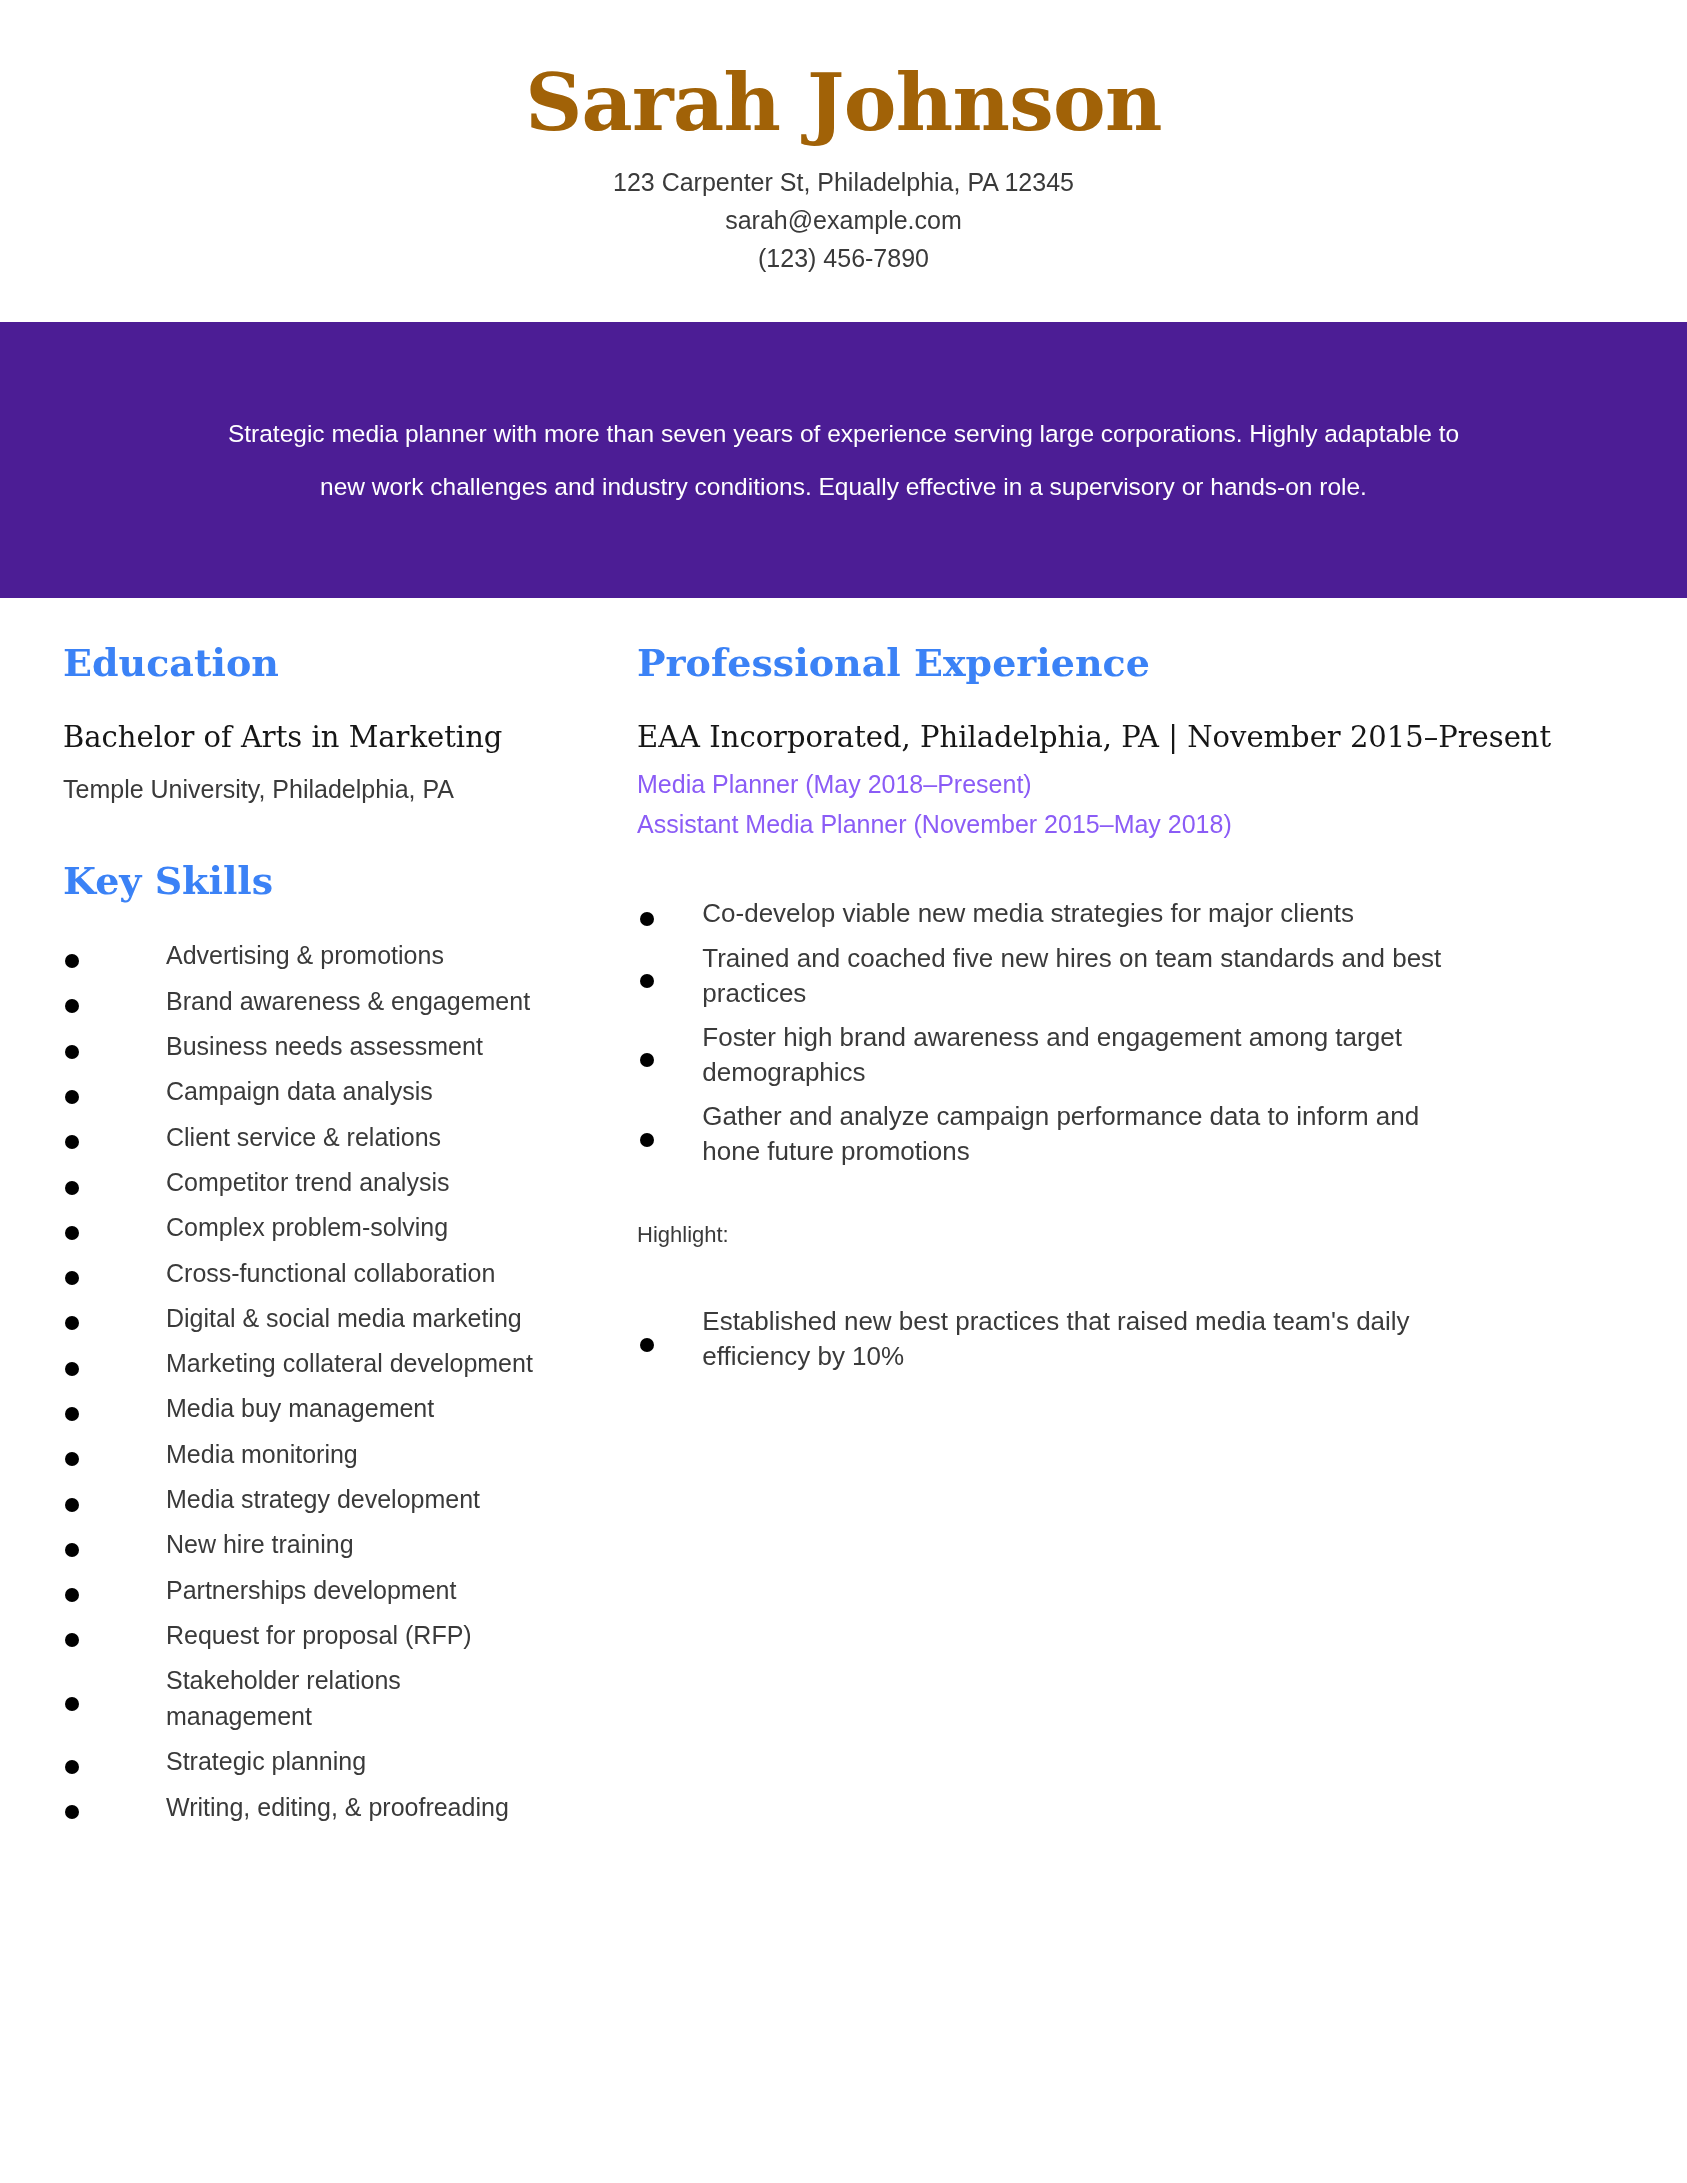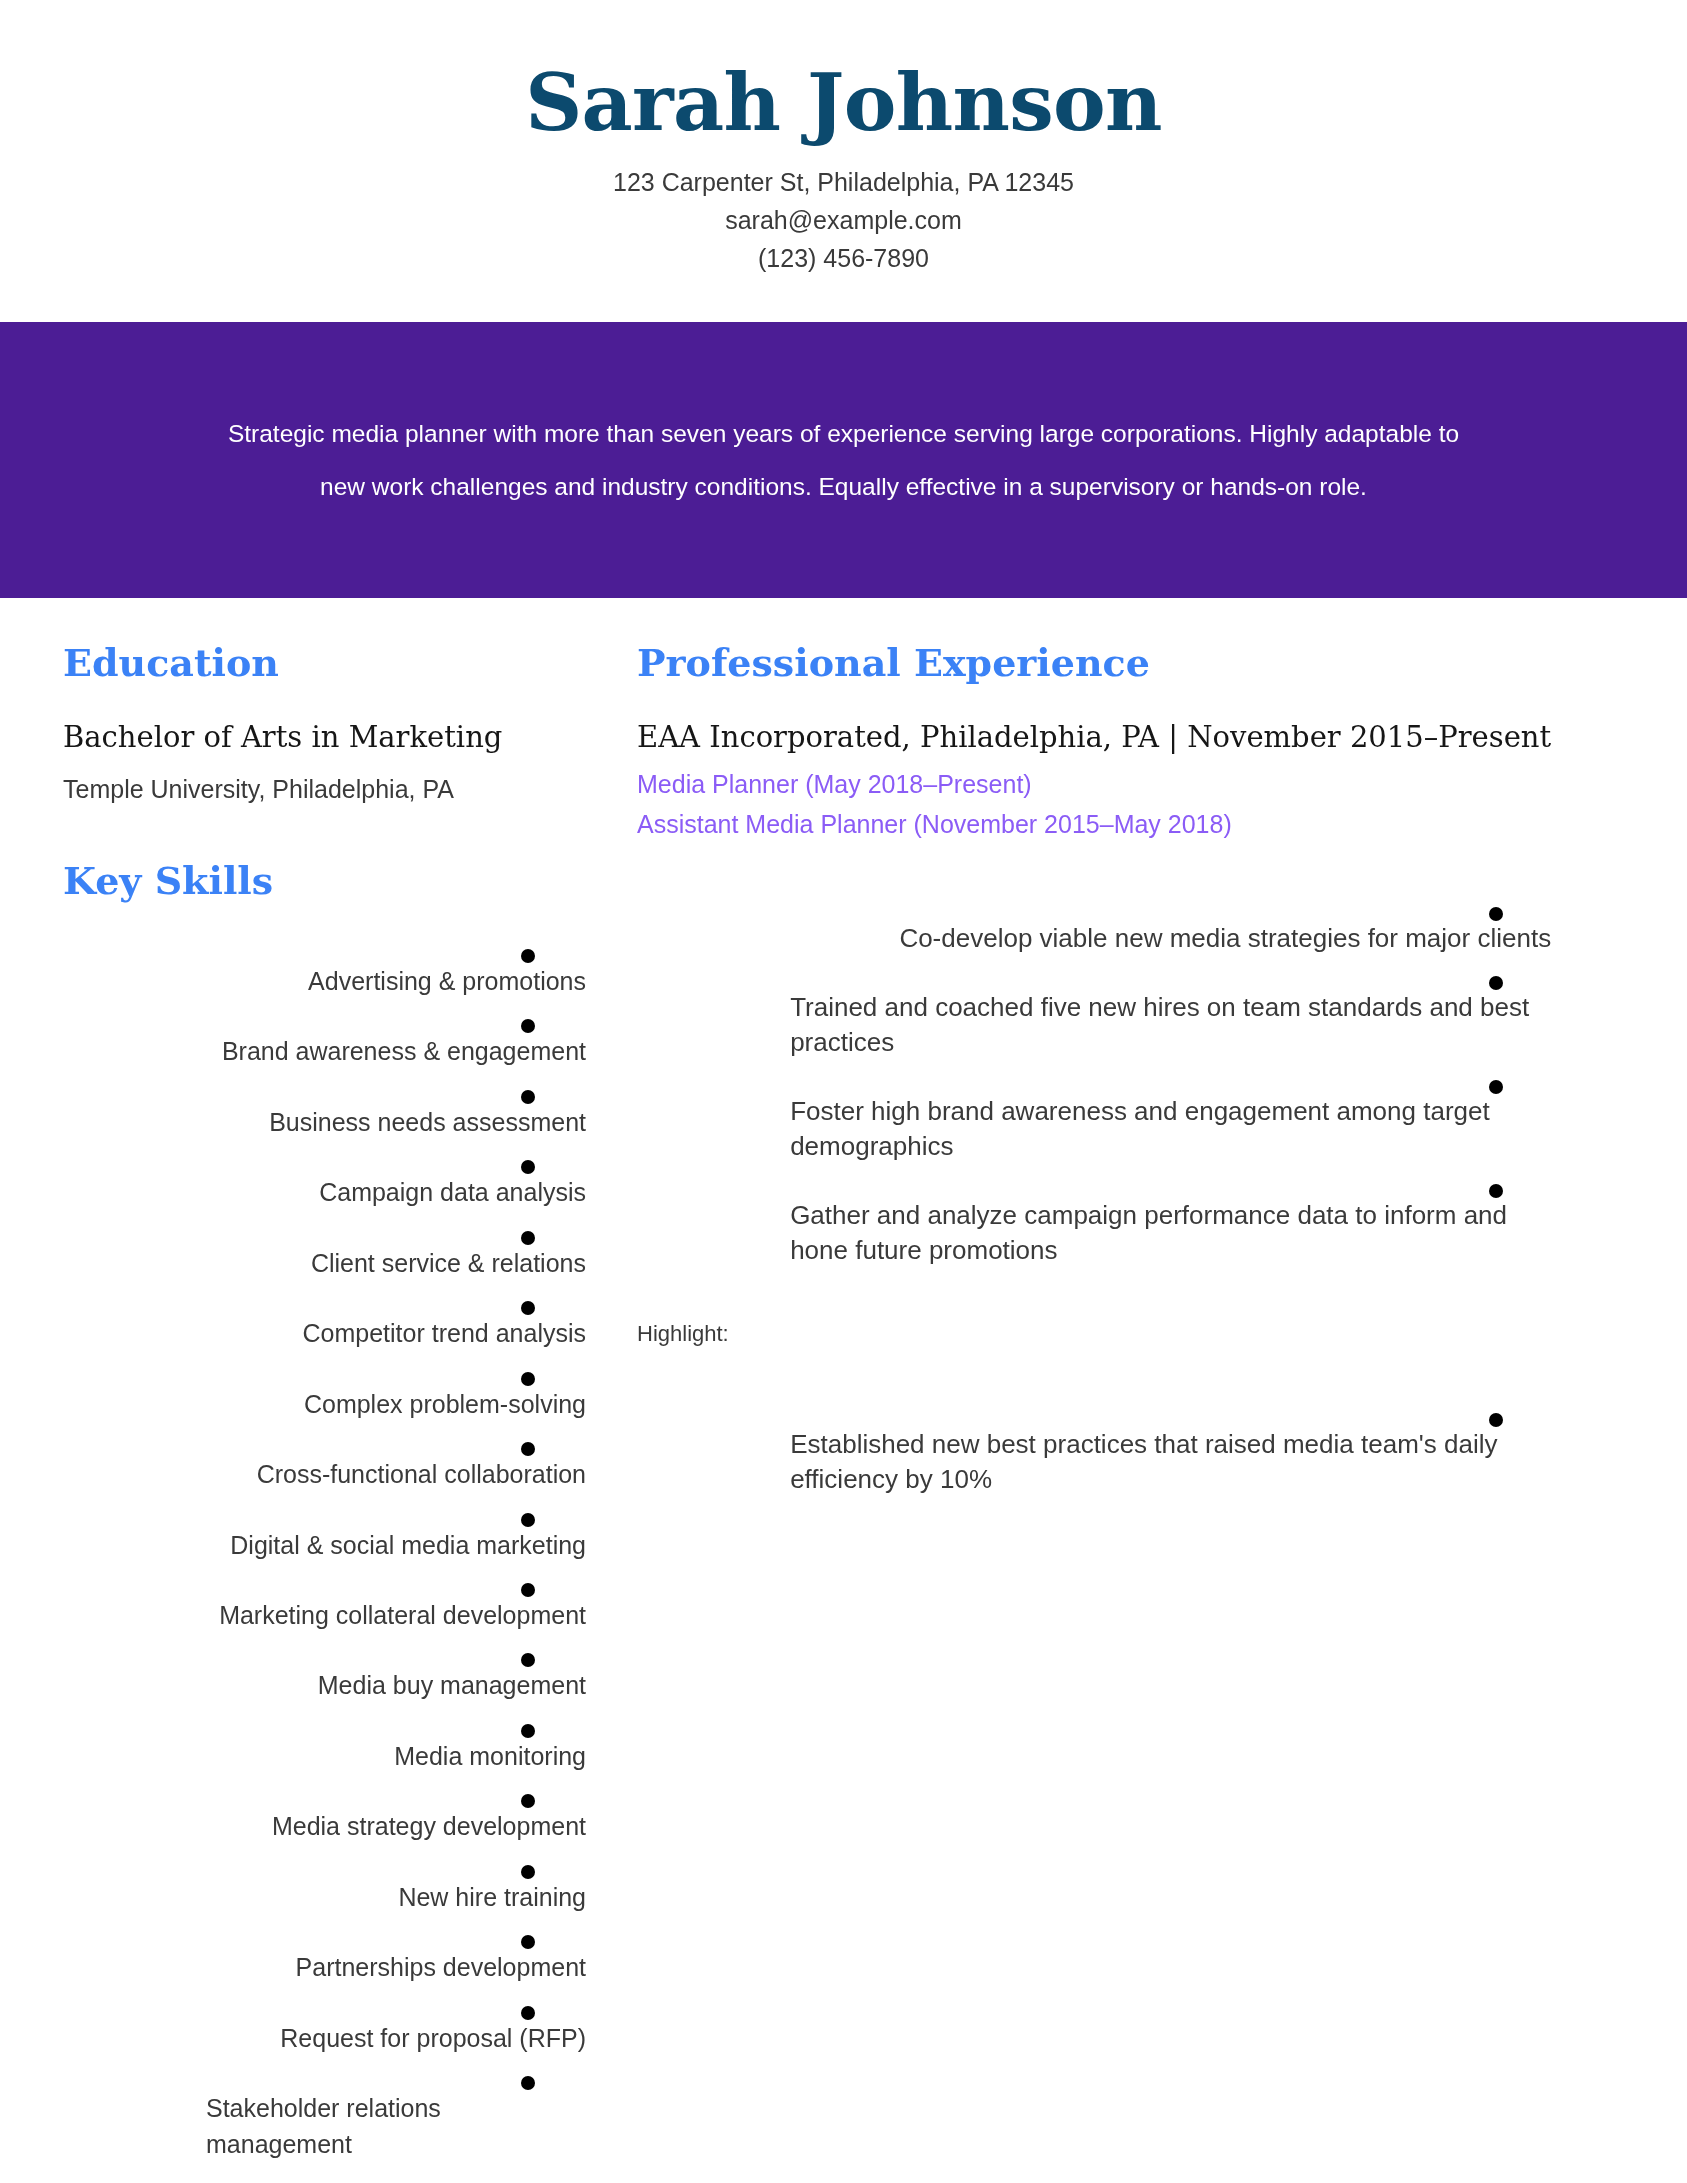--- a/index.html
+++ b/index.html
@@ -21,21 +21,21 @@
   .header {
     padding-top: 58px;
     text-align: center;
   }
   .name {
     margin: 0;
     font-family: "DejaVu Serif", "Liberation Serif", serif;
     font-weight: 700;
     font-size: 79px;
     line-height: 1.15;
-    color: #0c4a6e;
+    color: #a16207;
     letter-spacing: -0.7px;
   }
   .contact {
     margin-top: 14.6px;
   }
   .contact-line {
     margin: 0;
     font-size: 25px;
     line-height: 38px;
     color: #3a3a3a;
@@ -96,23 +96,22 @@
     font-size: 25px;
     line-height: 40px;
     color: #8b5cf6;
   }
   h2.skills-heading { margin-top: 48px; }
 
   
   .bullet-list { margin-top: 30px; }
   .bullet-item {
     display: flex;
-    align-items: flex-end;
+    align-items: center;
     margin-bottom: 9.3px;
-    flex-direction: column;
   }
   .dot {
     flex: none;
     width: 14px;
     height: 14px;
     border-radius: 50%;
     background: #000000;
   }
   
   .skills-list .bullet-item { font-size: 25px; line-height: 36px; color: #3a3a3a; }

